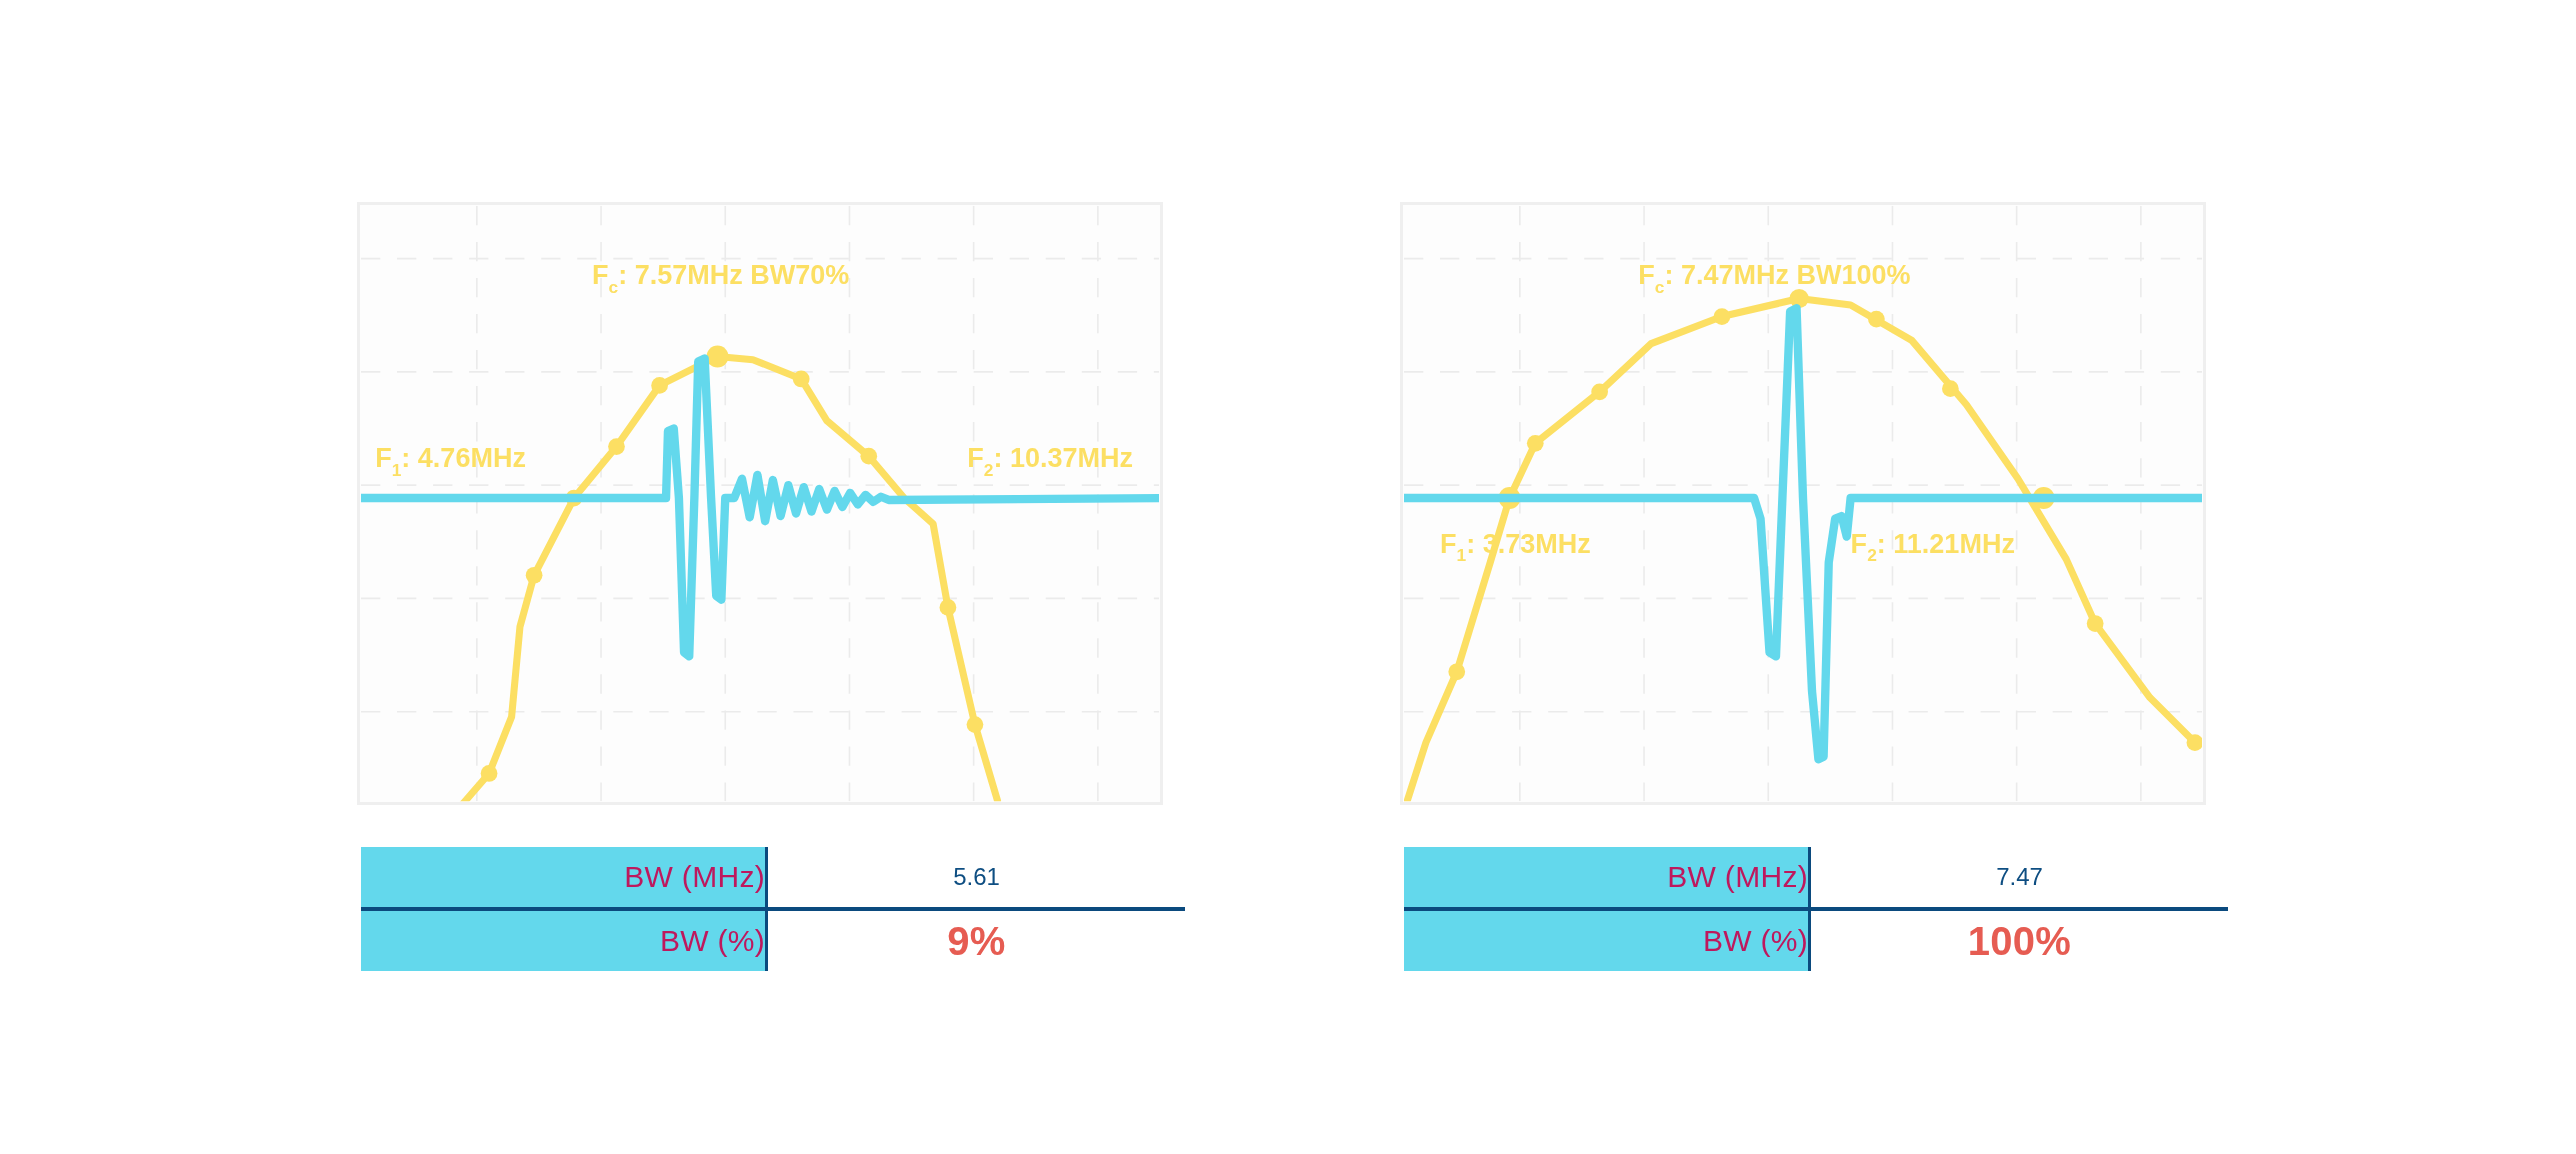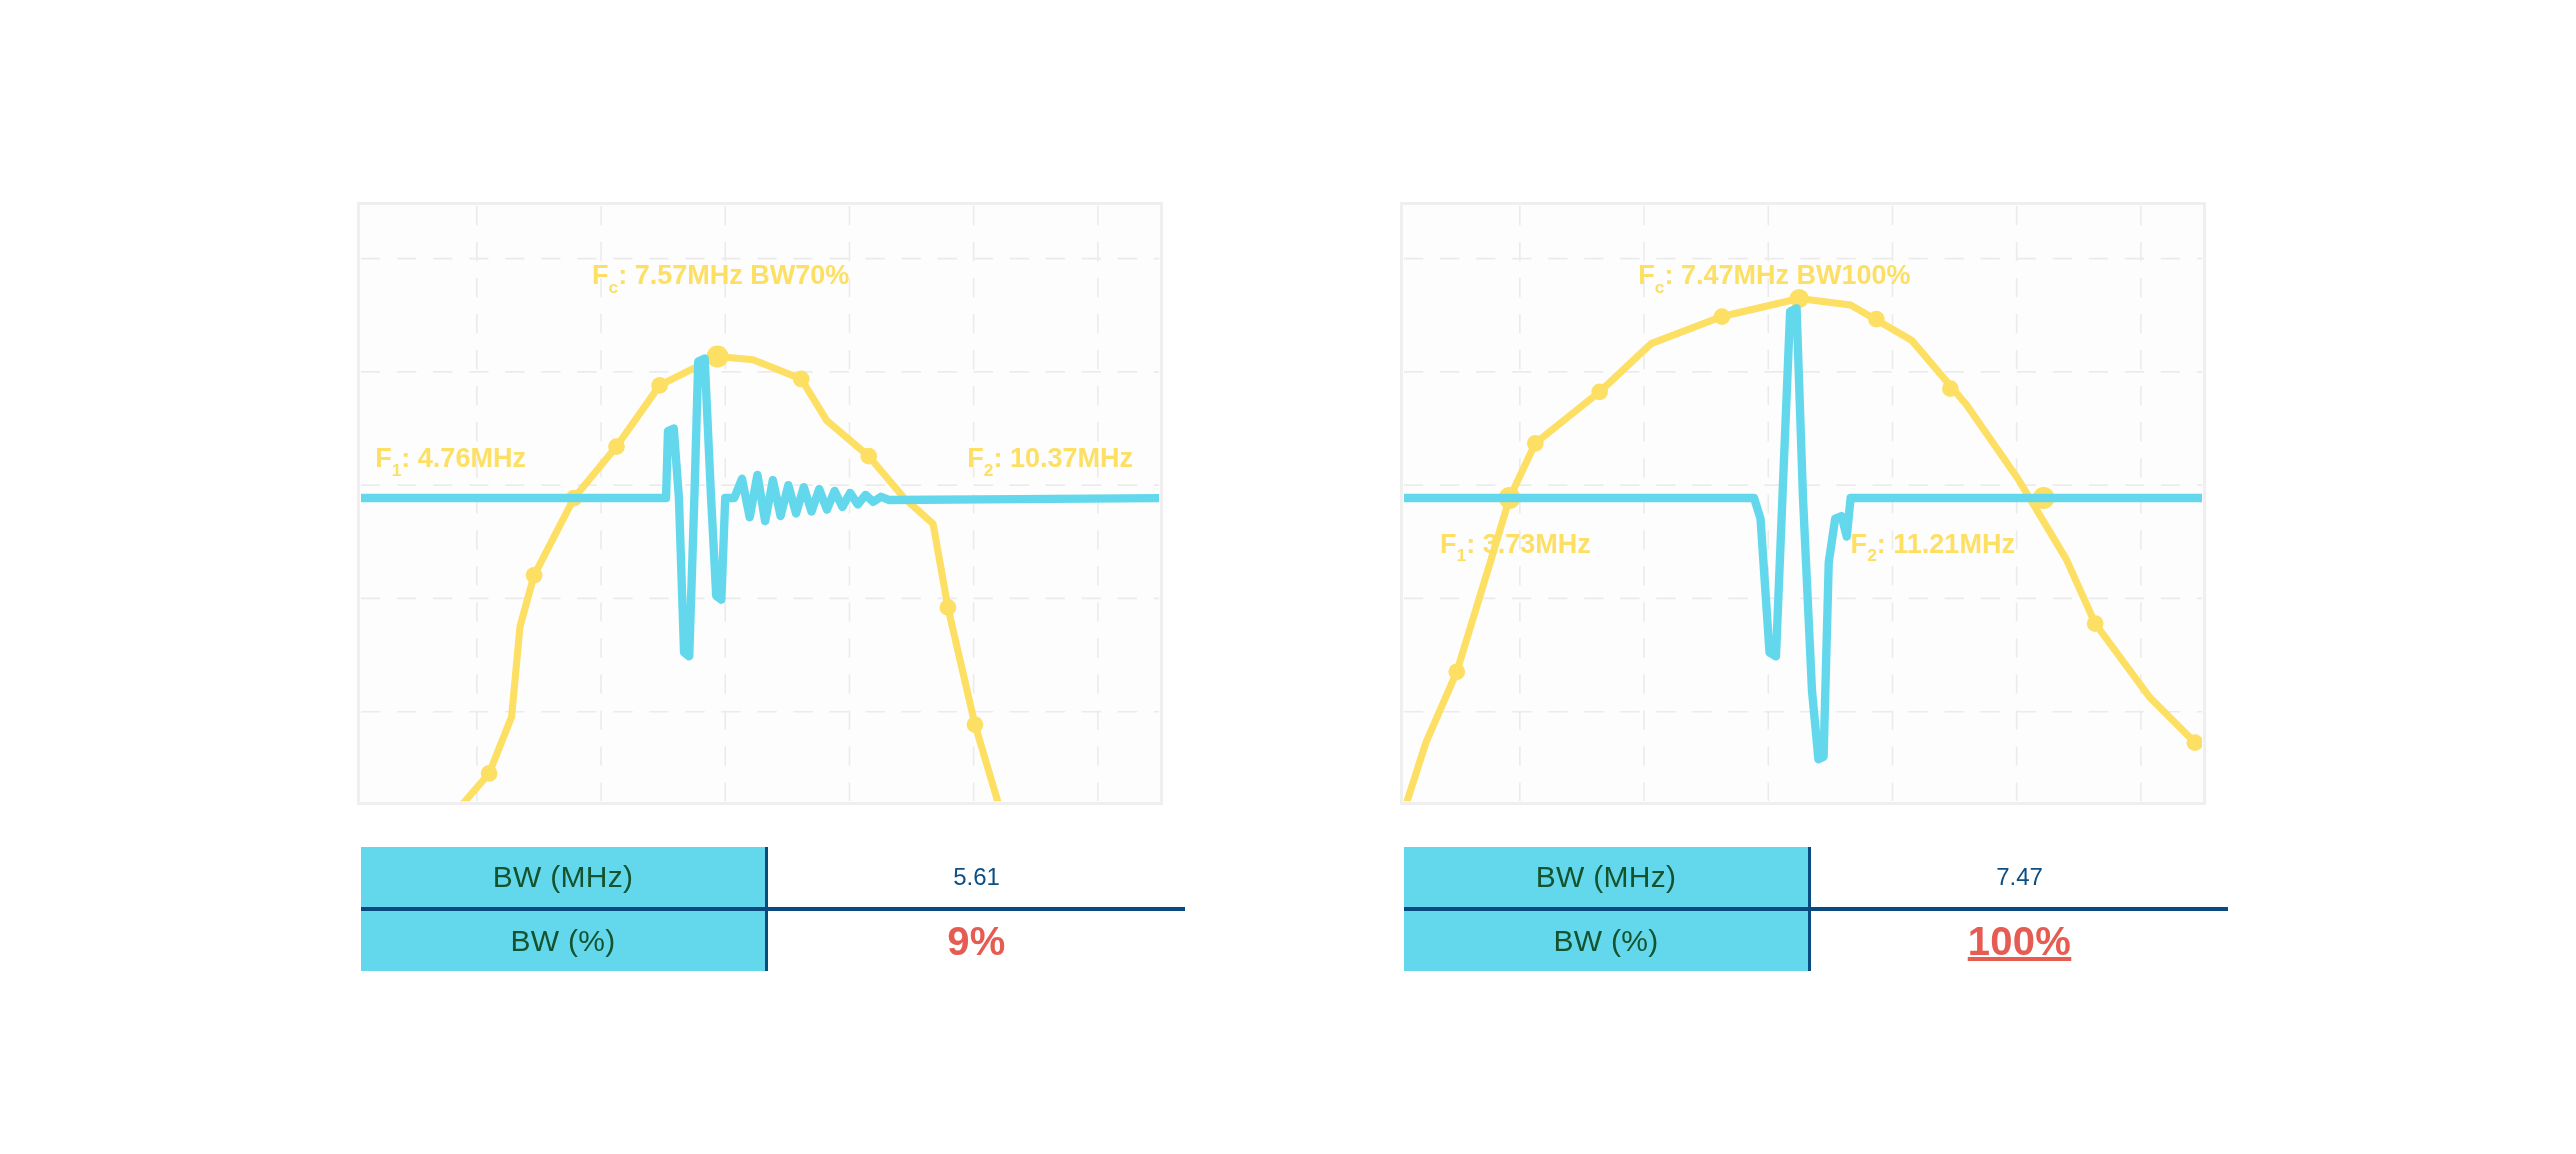--- a/index.html
+++ b/index.html
@@ -17,23 +17,23 @@
     border:3.9px solid #efefef;
     box-sizing:border-box;
   }
   .plot-svg{position:absolute;left:0;top:0;}
 
   .table-wrap{position:absolute;}
   table.bw-table{border-collapse:collapse;table-layout:fixed;}
   table.bw-table td{padding:0;margin:0;}
   .th-cell{
     background:#63D8EC;
-    color:#14532d;
+    color:#be185d;
     font-size:30px;
-    text-align:center;
+    text-align:right;
     vertical-align:middle;
     border-right:3.2px solid #0B4A7E;
     letter-spacing:0.3px;
   }
   .val-cell{
     background:#ffffff;
     color:#0E4E82;
     font-size:24px;
     text-align:center;
     vertical-align:middle;
@@ -207,21 +207,21 @@
 
     <div class="table-wrap" style="left:361px;top:847px;">
       <table class="bw-table">
         <tbody>
             <tr class="row-top">
           <td class="th-cell cell-h" style="width:404px;">BW (MHz)</td>
           <td class="val-cell cell-h" style="width:417px;">7.47</td>
         </tr>
         <tr>
           <td class="th-cell cell-h" style="width:404px;">BW (%)</td>
-          <td class="val-cell val-pct cell-h" style="width:417px;text-decoration:underline;">100%</td>
+          <td class="val-cell val-pct cell-h" style="width:417px;">100%</td>
         </tr>
       </tbody>
         </table>
     </div>
   </div>
 
 </div>
 
 
 </body></html>

